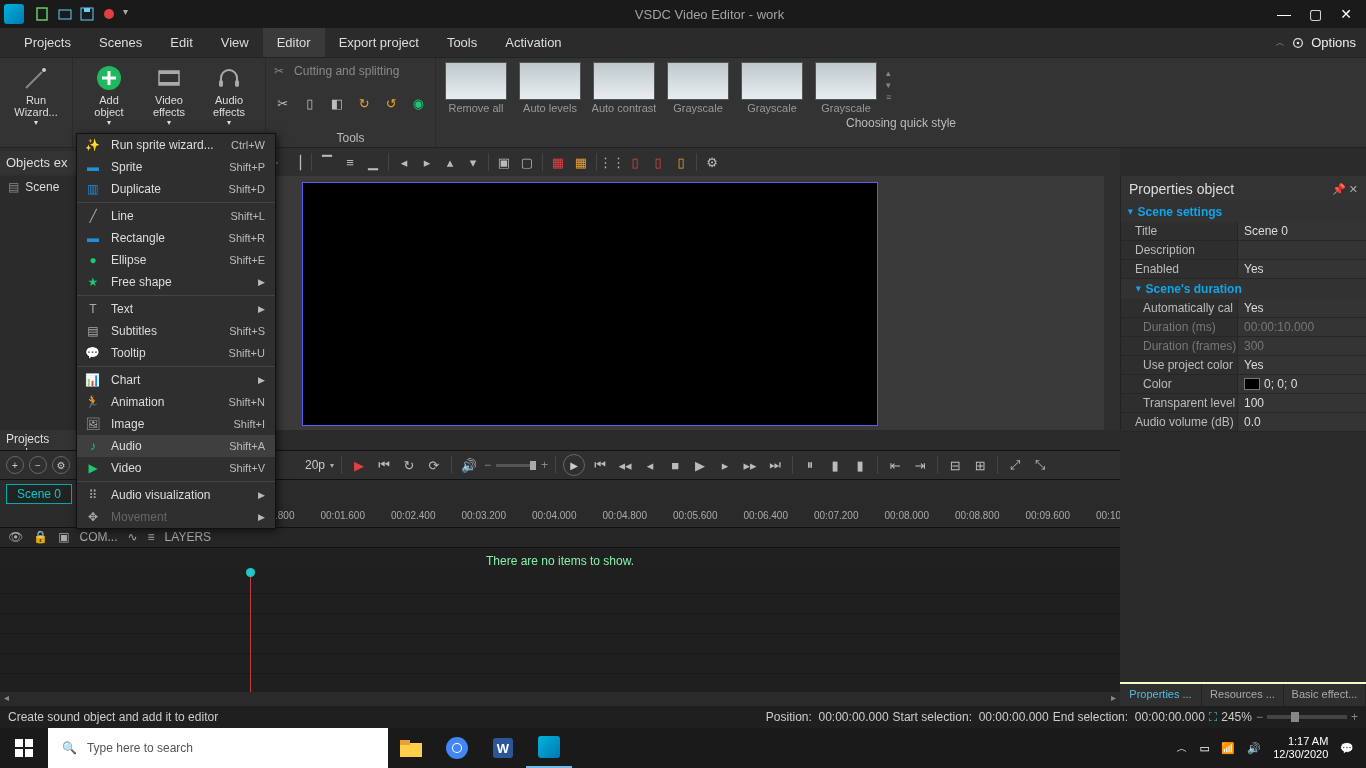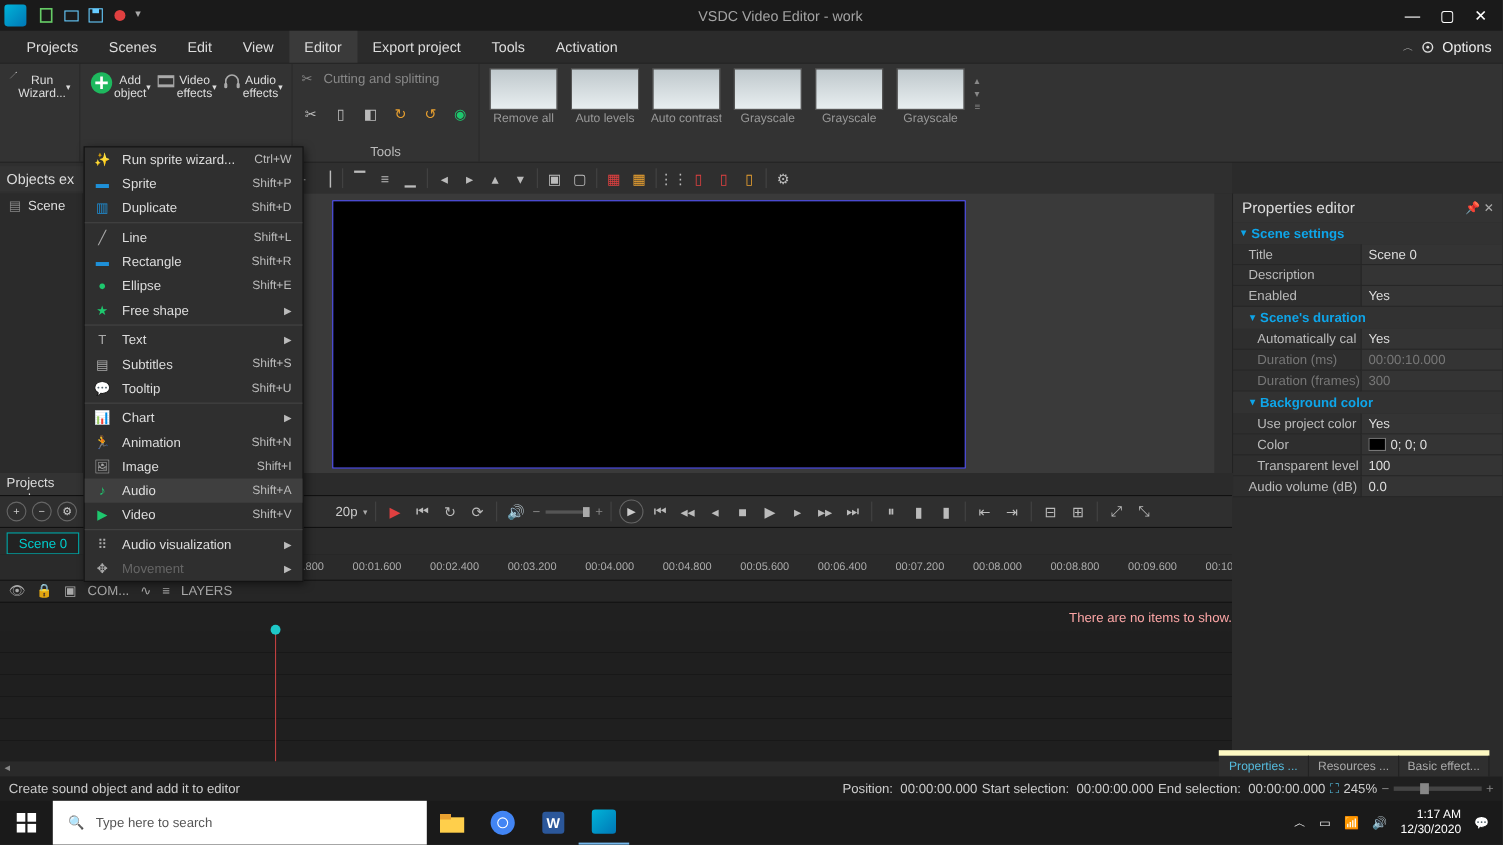--- a/index.html
+++ b/index.html
@@ -11,21 +11,21 @@
 .win-controls { display: flex; gap: 18px; margin-right: 10px; }
 .win-controls span { color: #fff; font-size: 14px; cursor: pointer; }
 .menubar { height: 30px; background: #2b2b2b; display: flex; align-items: stretch; padding: 0 10px; border-bottom: 1px solid #222; }
 .menubar .spacer { flex: 1; }
 .menubar .mitem { padding: 0 14px; display: flex; align-items: center; color: #ddd; font-size: 13px; cursor: pointer; }
 .menubar .mitem.active { background: #3a3a3a; }
 .menubar .right { display: flex; align-items: center; gap: 6px; color: #eee; font-size: 13px; }
 .gear { width: 14px; height: 14px; display: inline-block; }
 .ribbon { height: 90px; background: #333; display: flex; align-items: stretch; border-bottom: 1px solid #222; }
 .ribbon-group { border-right: 1px solid #2a2a2a; padding: 6px 8px 2px; display: flex; flex-direction: column; align-items: center; justify-content: space-between; }
-.ribbon-bigbtn { display: flex; flex-direction: row; align-items: center; width: 56px; color: #ddd; font-size: 11px; text-align: center; cursor: pointer; }
+.ribbon-bigbtn { display: flex; flex-direction: column; align-items: center; width: 56px; color: #ddd; font-size: 11px; text-align: center; cursor: pointer; }
 .ribbon-bigbtn .icn { width: 28px; height: 28px; margin-bottom: 2px; }
 .ribbon-row { display: flex; gap: 4px; }
 .tools-col { width: 170px; display: flex; flex-direction: column; justify-content: space-between; padding: 6px 8px 0; border-right: 1px solid #2a2a2a; }
 .tools-row { display: flex; align-items: center; gap: 10px; color: #888; font-size: 12px; }
 .group-label { font-size: 12px; color: #bbb; text-align: center; padding: 2px 0; }
 .quickstyle { flex: 1; display: flex; flex-direction: column; padding: 4px 6px 0; }
 .qs-row { display: flex; gap: 6px; }
 .qs-item { display: flex; flex-direction: column; align-items: center; width: 68px; cursor: pointer; }
 .qs-thumb { width: 62px; height: 38px; background: linear-gradient(#bfc8cc,#e8eef0); border: 1px solid #555; }
 .qs-label { font-size: 11px; color: #999; margin-top: 2px; white-space: nowrap; overflow: hidden; }
@@ -44,25 +44,25 @@
 .prop-section::before { content: "▸"; transform: rotate(90deg); display: inline-block; margin-right: 4px; font-size: 9px; }
 .prop-row { display: flex; font-size: 12px; }
 .prop-row .k { width: 116px; padding: 2px 8px 2px 14px; color: #bbb; background: #2e2e2e; border-bottom: 1px solid #262626; white-space: nowrap; overflow: hidden; }
 .prop-row .v { flex: 1; padding: 2px 6px; color: #ddd; background: #343434; border-bottom: 1px solid #262626; border-left: 1px solid #262626; display: flex; align-items: center; gap: 4px; }
 .prop-row.disabled .k, .prop-row.disabled .v { color: #777; }
 .color-swatch { width: 16px; height: 12px; background: #000; border: 1px solid #777; }
 .circ-btn { width: 18px; height: 18px; border: 1px solid #666; border-radius: 50%; display: flex; align-items: center; justify-content: center; color: #ccc; font-size: 10px; cursor: pointer; }
 .scene-tab { display: inline-block; padding: 2px 10px; border: 1px solid #0aa; color: #0cc; font-size: 12px; margin: 4px 0 0 6px; background: #222; }
 .ruler { height: 24px; background: #2a2a2a; display: flex; align-items: center; padding-left: 250px; gap: 26px; color: #aaa; font-size: 10px; overflow: hidden; border-bottom: 1px solid #111; }
 .tl-headers { height: 20px; background: #262626; display: flex; align-items: center; padding-left: 8px; gap: 10px; color: #aaa; border-bottom: 1px solid #111; }
-.tl-empty { text-align: right; color: #fca5a5; padding: 6px 0; font-size: 12px; }
+.tl-empty { text-align: center; color: #86efac; padding: 6px 0; font-size: 12px; }
 .tl-grid { height: 120px; background: repeating-linear-gradient(#1f1f1f,#1f1f1f 19px,#181818 19px,#181818 20px); position: relative; }
 .playhead { position: absolute; left: 250px; top: 0; bottom: 0; width: 1px; background: #c04040; }
 .playhead::before { content: ""; position: absolute; top: -6px; left: -4px; width: 9px; height: 9px; background: #1ec8c8; border-radius: 50%; }
-.right-tabs { position: absolute; right: 12px; bottom: 50px; width: 246px; height: 24px; background: #2f2f2f; display: flex; border-top: 5px solid #fef9c3; }
+.right-tabs { position: absolute; right: 0; bottom: 50px; width: 246px; height: 24px; background: #2f2f2f; display: flex; border-top: 2px solid #fef9c3; }
 .rtab { flex: 1; padding: 4px 6px; font-size: 11px; color: #aaa; text-align: center; border-right: 1px solid #222; cursor: pointer; white-space: nowrap; overflow: hidden; }
 .rtab.active { color: #5bd; }
 .statusbar { position: absolute; bottom: 40px; left: 0; right: 0; height: 22px; background: #1f1f1f; display: flex; align-items: center; padding: 0 8px; color: #ccc; font-size: 12px; gap: 4px; }
 .statusbar .sp { flex: 1; }
 .zoom-slider { width: 80px; height: 4px; background: #444; position: relative; }
 .zoom-slider::after { content: ""; position: absolute; left: 30%; top: -3px; width: 8px; height: 10px; background: #888; }
 .taskbar { position: absolute; bottom: 0; left: 0; right: 0; height: 40px; background: #1a1a1a; display: flex; align-items: center; }
 .start-btn { width: 48px; height: 40px; display: flex; align-items: center; justify-content: center; color: #fff; cursor: pointer; }
 .search-box { flex: 0 0 340px; height: 40px; background: #fff; display: flex; align-items: center; padding: 0 14px; color: #666; gap: 10px; }
 .task-icon { width: 46px; height: 40px; display: flex; align-items: center; justify-content: center; cursor: pointer; }
@@ -235,20 +235,21 @@
           <div class="qs-label">Grayscale</div>
         </div>
         <div>
           <div style="width:14px;display:flex;flex-direction:column;gap:2px;padding-top:6px">
             <span style="font-size:9px;color:#888;cursor:pointer">▴</span>
             <span style="font-size:9px;color:#888;cursor:pointer">▾</span>
             <span style="font-size:9px;color:#888;cursor:pointer">≡</span>
           </div>
         </div>
       </div>
+    <div class="group-label">Choosing quick style</div>
   </div>
 </div>
 
 <div style="display:flex">
   <div style="width:275px"></div>
 </div>
 <div style="position:absolute;left:0;top:148px;right:246px;height:28px;background:#2f2f2f;display:flex;align-items:center;">
   <div class="panel-title" style="width:76px">Objects ex</div>
   <div style="flex:1;display:flex;align-items:center;gap:3px;padding:0 6px">
     <span class="tb-btn">✕</span>
@@ -294,21 +295,21 @@
       <span style="color:#888">▤</span>
       <span>Scene</span>
     </div>
   </div>
   <div class="canvas-area">
     <div class="canvas"></div>
   </div>
   <div class="vscroll"></div>
   <div class="right-panel">
     <div class="prop-header">
-      <span>Properties editor</span>
+      <span>Properties object</span>
       <span class="pin">📌 ✕</span>
     </div>
     <div class="prop-section">Scene settings</div>
     <div class="prop-row">
         <div class="k">Title</div>
         <div class="v">Scene 0</div>
       </div>
     <div class="prop-row">
         <div class="k">Description</div>
         <div class="v"></div>
@@ -323,21 +324,20 @@
         <div class="v">Yes</div>
       </div>
     <div class="prop-row disabled">
         <div class="k" style="padding-left:22px">Duration (ms)</div>
         <div class="v">00:00:10.000</div>
       </div>
     <div class="prop-row disabled">
         <div class="k" style="padding-left:22px">Duration (frames)</div>
         <div class="v">300</div>
       </div>
-    <div class="prop-section" style="padding-left:16px">Background color</div>
     <div class="prop-row">
         <div class="k" style="padding-left:22px">Use project color</div>
         <div class="v">Yes</div>
       </div>
     <div class="prop-row">
         <div class="k" style="padding-left:22px">Color</div>
         <div class="v">
           <span class="color-swatch"></span>
           <span>0; 0; 0</span>
         </div>

